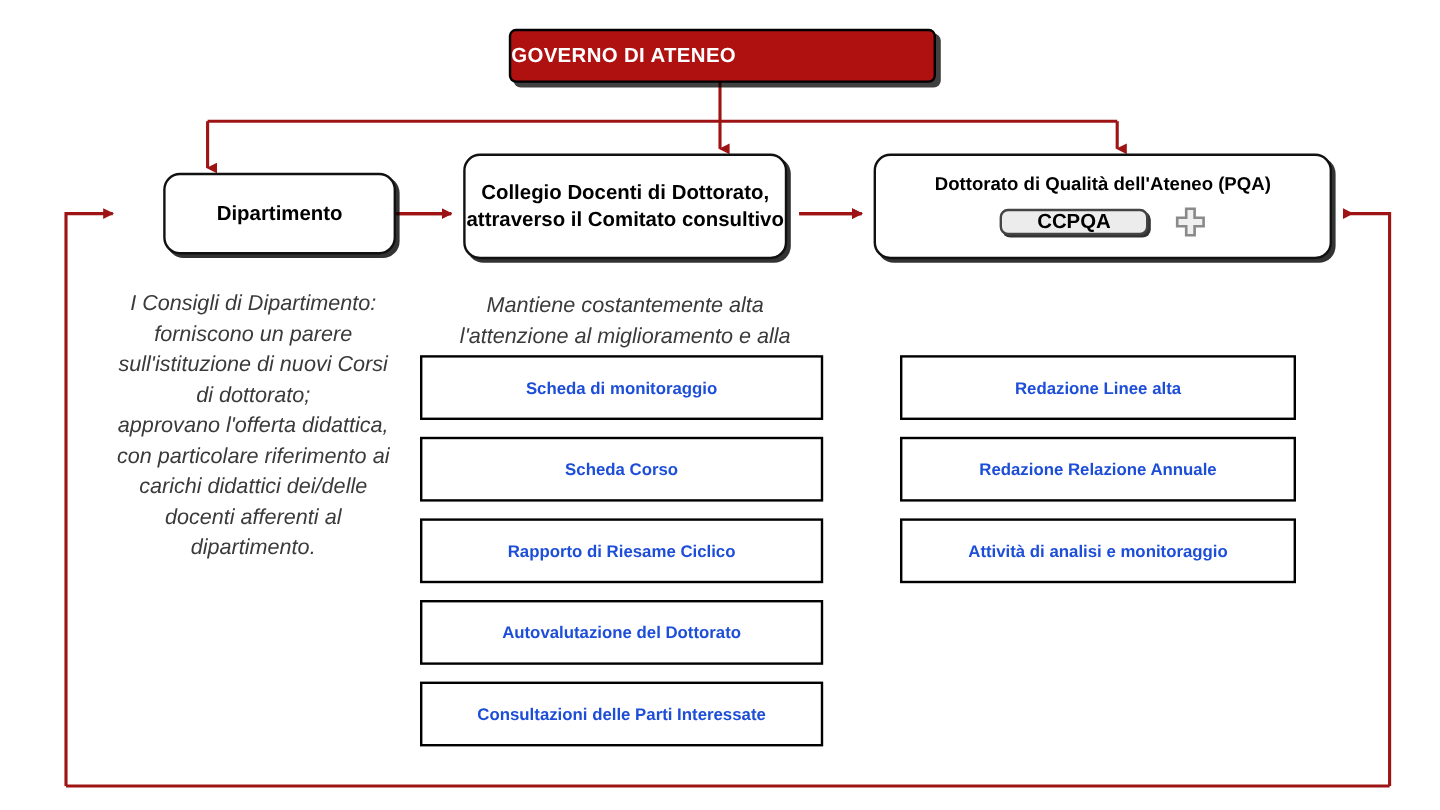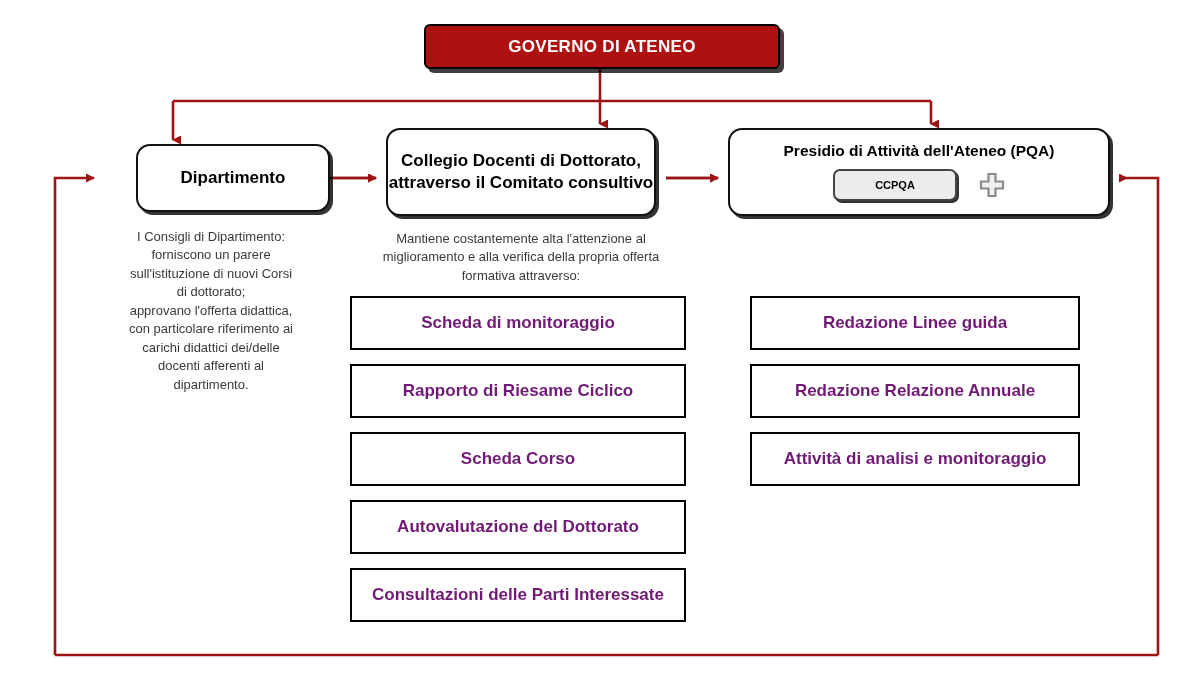--- a/index.html
+++ b/index.html
@@ -33,21 +33,21 @@
     left: 424px;
     top: 24px;
     width: 352px;
     height: 41px;
     background: #AF1010;
     border: 2px solid #000000;
     border-radius: 6px;
     box-shadow: 4px 4px 0 rgba(0,0,0,0.75);
     display: flex;
     align-items: center;
-    justify-content: center;
+    justify-content: flex-start;
     z-index: 5;
   }
   .gov-box .label {
     color: #ffffff;
     font-size: 17px;
     font-weight: bold;
     letter-spacing: 0.3px;
   }
 
   
@@ -80,44 +80,46 @@
 
   .pqa-row {
     display: flex;
     align-items: center;
     justify-content: center;
     gap: 22px;
     margin-top: 8px;
   }
   .pqa-chip {
     width: 124px;
-    height: 32px;
+    height: 22px;
     background: #ECECEC;
     border: 2px solid #444444;
     border-radius: 7px;
     box-shadow: 2px 2px 0 rgba(0,0,0,0.80);
     display: flex;
     align-items: center;
     justify-content: center;
-    font-size: 11px;
+    font-size: 17px;
     font-weight: bold;
     color: #000000;
     box-sizing: border-box;
   }
   .plus-icon { display: block; }
 
   
   .caption {
     position: absolute;
-    font-size: 13px;
+    font-style: italic;
+    font-size: 18px;
     line-height: 1.42;
     color: #3a3a3a;
     text-align: center;
     white-space: pre-line;
     z-index: 4;
+    margin-top: 12px;
   }
   #cap-dip  { left: 96px;  top: 228px; width: 230px; }
   #cap-coll { left: 368px; top: 230px; width: 306px; }
   #cap-pqa  { left: 738px; top: 230px; width: 346px; }
 
   
   .list-col { position: absolute; z-index: 4; }
   #list-coll { left: 350px; top: 296px; width: 336px; }
   #list-pqa  { left: 750px; top: 296px; width: 330px; }
 
@@ -125,23 +127,23 @@
     background: #ffffff;
     border: 2.5px solid #000000;
     height: 54px;
     margin-bottom: 14px;
     display: flex;
     align-items: center;
     justify-content: center;
     box-sizing: border-box;
   }
   .item-box .item-label {
-    font-size: 17px;
-    font-weight: bold;
-    color: #701a75;
+    font-size: 14px;
+    font-weight: bold;
+    color: #1d4ed8;
     text-align: left;
   }
 </style>
 </head>
 <body>
 
 <div id="stage">
 
   <svg id="wires" viewBox="0 0 1200 675" width="1200" height="675">
     <defs>
@@ -196,52 +198,52 @@
 carichi didattici dei/delle
 docenti afferenti al
 dipartimento.</div>
 
   <div class="head-box" id="head-coll">
     <div class="head-title">Collegio Docenti di Dottorato, attraverso il Comitato consultivo</div>
   </div>
   <div class="caption" id="cap-coll">Mantiene costantemente alta l'attenzione al miglioramento e alla verifica della propria offerta formativa attraverso:</div>
 
   <div class="head-box" id="head-pqa">
-    <div class="head-title">Presidio di Attività dell'Ateneo (PQA)</div>
+    <div class="head-title">Dottorato di Qualità dell'Ateneo (PQA)</div>
     <div class="pqa-row">
       <div class="pqa-chip">
         <span>CCPQA</span>
       </div>
       <svg class="plus-icon" width="26" height="26" viewBox="0 0 26 26">
         <path d="M9.5,2 L16.5,2 L16.5,9.5 L24,9.5 L24,16.5 L16.5,16.5 L16.5,24 L9.5,24 L9.5,16.5 L2,16.5 L2,9.5 L9.5,9.5 Z" fill="#F0F0F0" stroke="#8A8A8A" stroke-width="2.2" stroke-linejoin="miter"></path>
       </svg>
     </div>
   </div>
 
   <div class="list-col" id="list-coll">
       <div class="item-box">
         <span class="item-label">Scheda di monitoraggio</span>
       </div>
       <div class="item-box">
+        <span class="item-label">Scheda Corso</span>
+      </div>
+      <div class="item-box">
         <span class="item-label">Rapporto di Riesame Ciclico</span>
       </div>
       <div class="item-box">
-        <span class="item-label">Scheda Corso</span>
-      </div>
-      <div class="item-box">
         <span class="item-label">Autovalutazione del Dottorato</span>
       </div>
       <div class="item-box">
         <span class="item-label">Consultazioni delle Parti Interessate</span>
       </div>
     </div>
 
   <div class="list-col" id="list-pqa">
       <div class="item-box">
-        <span class="item-label">Redazione Linee guida</span>
+        <span class="item-label">Redazione Linee alta</span>
       </div>
       <div class="item-box">
         <span class="item-label">Redazione Relazione Annuale</span>
       </div>
       <div class="item-box">
         <span class="item-label">Attività di analisi e monitoraggio</span>
       </div>
     </div>
 
 </div>

